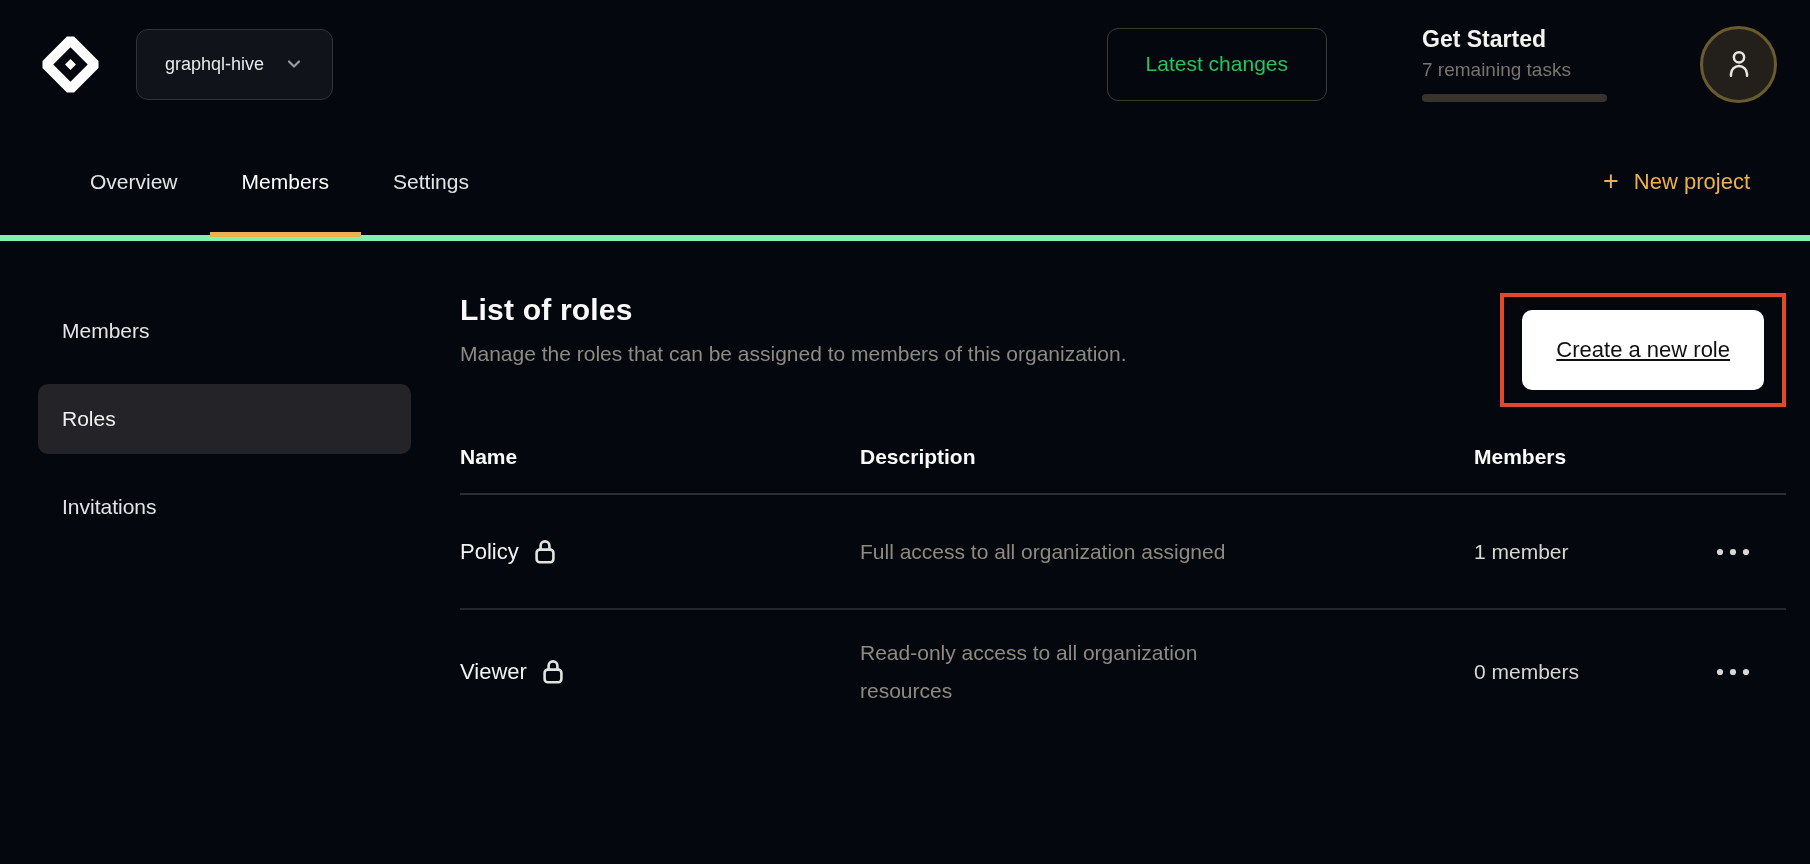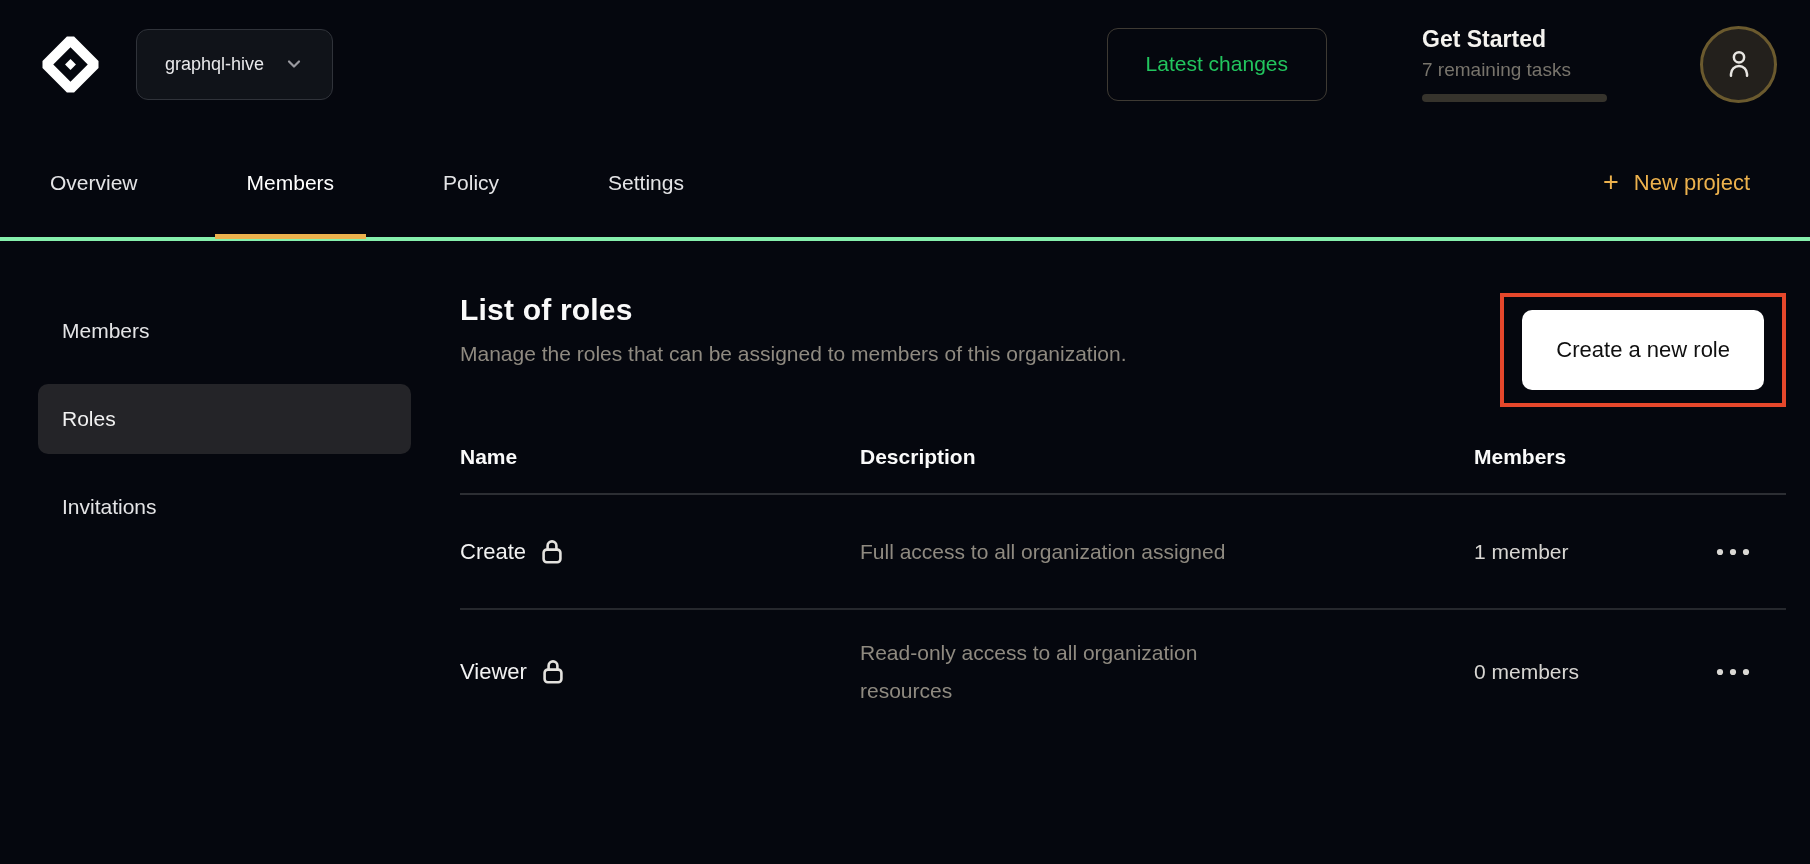--- a/index.html
+++ b/index.html
@@ -66,23 +66,22 @@
     border:3px solid #6b5a2e;
     display:flex; align-items:center; justify-content:center;
     cursor:pointer;
     flex:0 0 auto;
   }
 
   
   .tabbar {
     height:113px;
     display:flex; align-items:stretch;
-    padding-left:18px; padding-right:60px;
-    border-bottom:4px solid #86efac;
-    gap:45px;
+    padding-left:58px; padding-right:60px;
+    border-bottom:6px solid #86efac;
   }
   .tab {
     position:relative;
     display:flex; align-items:center;
     padding:0 32px;
     font-size:21px;
     color:#e4e4e6;
     cursor:pointer;
     background:none; border:none; font-family:inherit;
   }
@@ -145,20 +144,21 @@
   .create-btn {
     height:80px;
     padding:0 34px;
     background:#ffffff;
     color:#101010;
     border:none; border-radius:10px;
     font-size:22px;
     font-family:inherit;
     cursor:pointer;
     white-space:nowrap;
+    text-decoration:underline;
   }
 
   
   .roles-table { margin-top:14px; }
   .tgrid {
     display:grid;
     grid-template-columns:400px 614px 1fr 80px;
     align-items:center;
   }
   .thead {
@@ -229,21 +229,20 @@
           <circle cx="12" cy="8.2" r="3.7" fill="none" stroke="#e8e6e2" stroke-width="1.8"></circle>
           <path d="M6.2 21.5v-1.2a5.8 5.8 0 0 1 11.6 0v1.2" fill="none" stroke="#e8e6e2" stroke-width="1.8" stroke-linecap="round"></path>
         </svg>
       </span>
     </div>
   </header>
 
   <nav class="tabbar">
     <button class="tab">Overview</button>
     <button class="tab active">Members</button>
-    <button class="tab">Policy</button>
     <button class="tab">Settings</button>
 
     <button class="new-project">
       <span class="plus">+</span>
       <span>New project</span>
     </button>
   </nav>
 
   <div class="content">
 
@@ -270,21 +269,21 @@
 
         <div class="tgrid thead">
           <div>Name</div>
           <div>Description</div>
           <div>Members</div>
           <div></div>
         </div>
 
         <div class="tgrid trow">
           <div class="cell-name">
-            <span>Create</span>
+            <span>Policy</span>
             <span>
               <svg width="24" height="30" viewBox="0 0 24 30">
                 <rect x="3.6" y="12.6" width="16.8" height="12.6" rx="3.2" fill="none" stroke="#e4e2de" stroke-width="2.6"></rect>
                 <path d="M7.6 12.6V8.8a4.4 4.4 0 0 1 8.8 0v3.8" fill="none" stroke="#e4e2de" stroke-width="2.6"></path>
               </svg>
             </span>
           </div>
           <div class="cell-desc">Full access to all organization assigned</div>
           <div class="cell-members">1 member</div>
           <div class="cell-actions">

